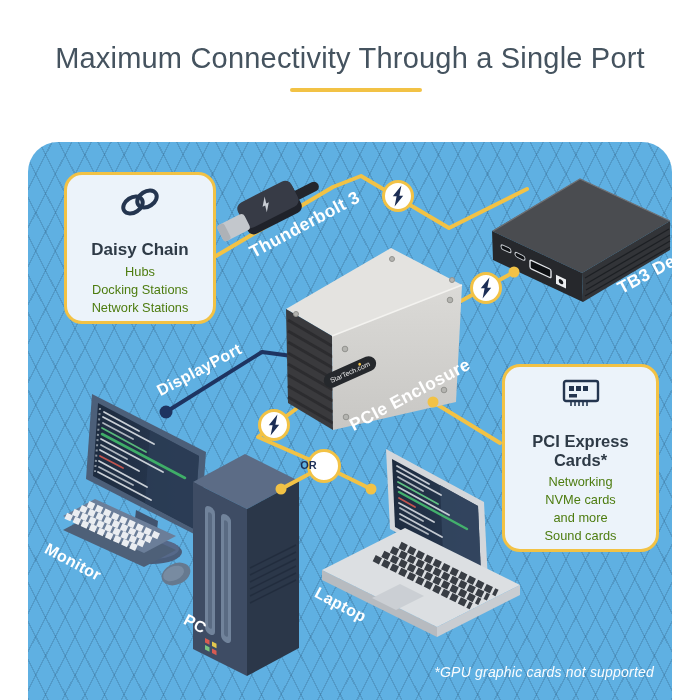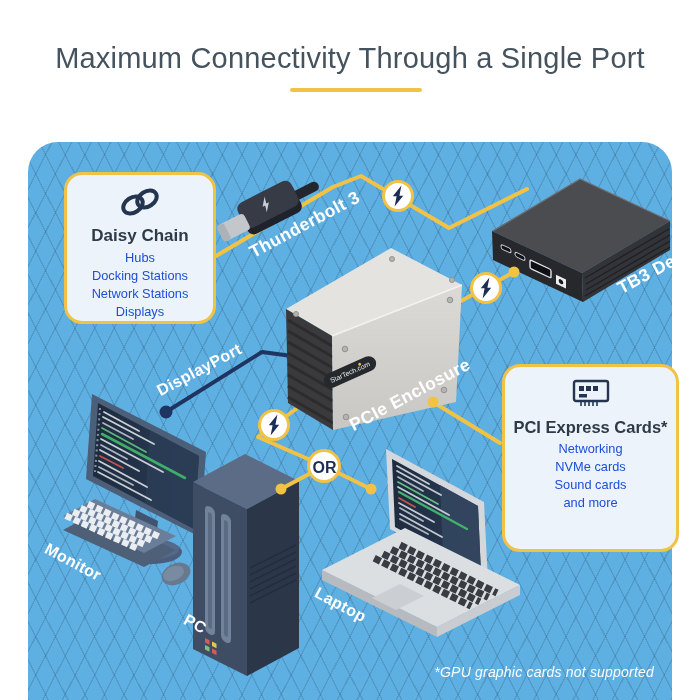--- a/index.html
+++ b/index.html
@@ -17,24 +17,24 @@
            repeating-linear-gradient(-63deg, rgba(38,76,108,.22) 0 1.4px, transparent 1.4px 17.5px);}
   svg.scene{position:absolute;left:0;top:0;width:700px;height:700px;}
   .iso-label{position:absolute;color:#fff;font-weight:bold;white-space:nowrap;
          transform-origin:0 0;letter-spacing:.4px;}
   .up{transform:rotate(-28deg);}
   .down{transform:rotate(28deg);}
   .big{font-size:17.5px;}
   .med{font-size:16px;}
   .callout{position:absolute;background:#ECF3FA;border:3px solid #F2C245;
          border-radius:18px;text-align:center;box-sizing:border-box;padding-top:12px;}
-  .callout .c-title{font-size:17px;font-weight:bold;color:#2E3A46;margin:5px 0 3px 0;}
-  .callout .c-item{font-size:12.8px;color:#1d4ed8;line-height:1.42;}
-  .or-text{position:absolute;left:310px;top:459px;width:29px;text-align:center;
-         font-size:16px;font-weight:bold;color:#1C2E55;}
+  .callout .c-title{font-size:17px;font-weight:bold;color:#2E3A46;margin:19px 0 3px 0;}
+  .callout .c-item{font-size:12.8px;color:#4d7c0f;line-height:1.42;}
+  .or-text{position:absolute;left:294px;top:459px;width:29px;text-align:center;
+         font-size:11px;font-weight:bold;color:#1C2E55;}
   .footnote{position:absolute;right:46px;top:664px;font-size:14px;font-style:italic;
          color:#FAFCFE;letter-spacing:.2px;}
 </style>
 </head>
 <body>
 
 <div class="stage">
 
   <div class="title">Maximum Connectivity Through a Single Port</div>
   <div class="title-underline"></div>
@@ -246,45 +246,44 @@
     <svg width="48" height="30" viewBox="0 0 48 30">
       <g fill="none" stroke="#24354F" stroke-width="4">
         <ellipse cx="17" cy="18" rx="10.5" ry="7.5" transform="rotate(-33 17 18)"></ellipse>
         <ellipse cx="31" cy="12" rx="10.5" ry="7.5" transform="rotate(-33 31 12)"></ellipse>
       </g>
     </svg>
     <div class="c-title">Daisy Chain</div>
     <div class="c-item">Hubs</div>
     <div class="c-item">Docking Stations</div>
     <div class="c-item">Network Stations</div>
-    <div class="c-item">Displays</div>
   </div>
 
-  <div class="callout" style="left:502px;top:364px;width:177px;height:188px;">
+  <div class="callout" style="left:502px;top:364px;width:157px;height:188px;">
     <svg width="42" height="30" viewBox="0 0 42 30">
       <rect x="4" y="2" width="34" height="20" rx="2" fill="none" stroke="#24354F" stroke-width="2.4"></rect>
       <g fill="#24354F">
         <rect x="9" y="7" width="5" height="5"></rect>
           <rect x="16" y="7" width="5" height="5"></rect>
         <rect x="23" y="7" width="5" height="5"></rect>
           <rect x="9" y="15" width="8" height="3.5"></rect>
       </g>
       <g stroke="#24354F" stroke-width="1.6">
         <line x1="11" y1="22" x2="11" y2="27"></line>
           <line x1="15" y1="22" x2="15" y2="27"></line>
         <line x1="19" y1="22" x2="19" y2="27"></line>
           <line x1="23" y1="22" x2="23" y2="27"></line>
         <line x1="27" y1="22" x2="27" y2="27"></line>
       </g>
     </svg>
     <div class="c-title" style="font-size:16.5px">PCI Express Cards*</div>
     <div class="c-item">Networking</div>
     <div class="c-item">NVMe cards</div>
+    <div class="c-item">and more</div>
     <div class="c-item">Sound cards</div>
-    <div class="c-item">and more</div>
   </div>
 
   <div class="iso-label up big" style="left:246px;top:244px;">Thunderbolt 3</div>
   <div class="iso-label up big" style="left:614px;top:280px;">TB3 Device</div>
   <div class="iso-label up big" style="left:346px;top:417px;">PCIe Enclosure</div>
   <div class="iso-label up med" style="left:154px;top:384px;">DisplayPort</div>
   <div class="iso-label down med" style="left:50px;top:540px;">Monitor</div>
   <div class="iso-label down med" style="left:189px;top:611px;">PC</div>
   <div class="iso-label down med" style="left:320px;top:584px;">Laptop</div>
 

